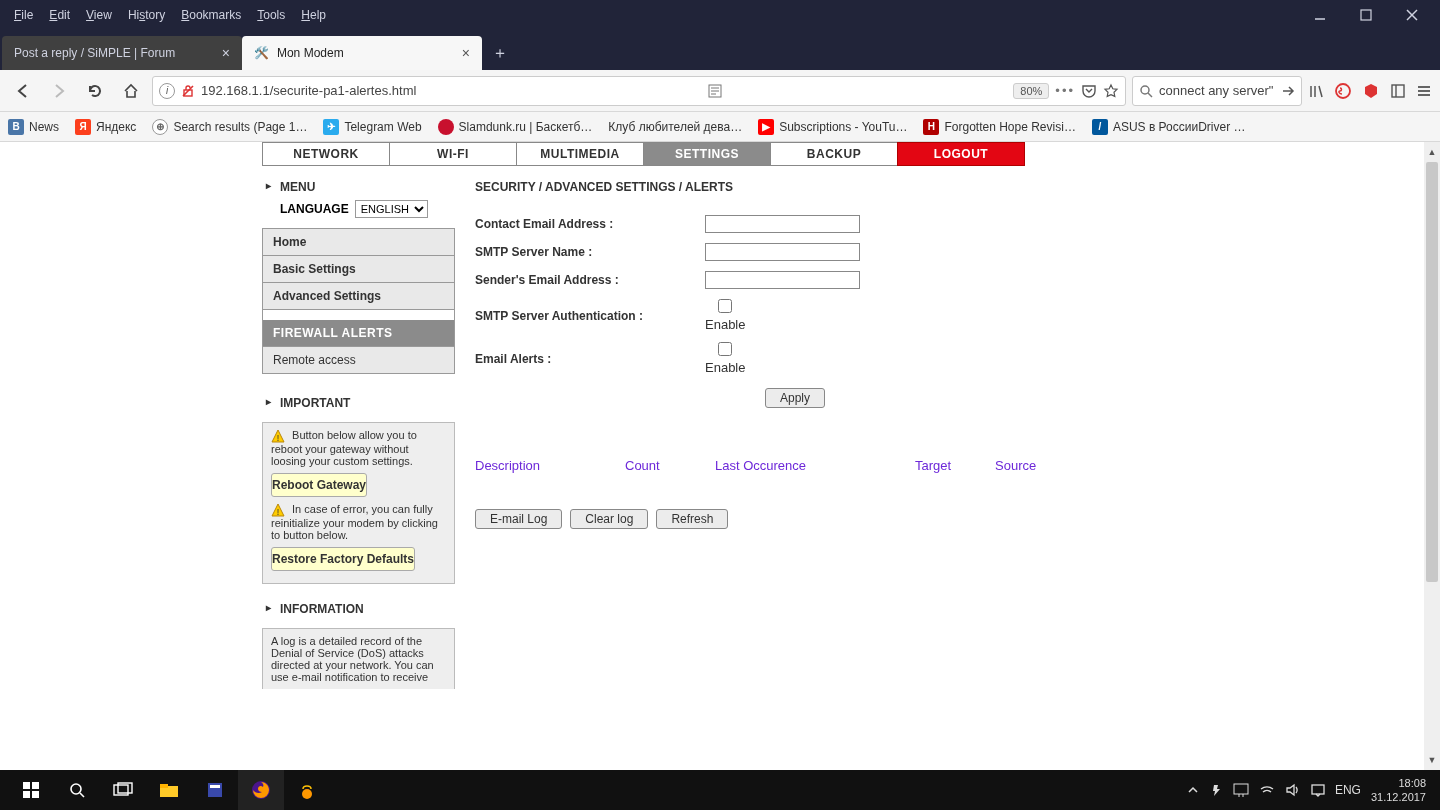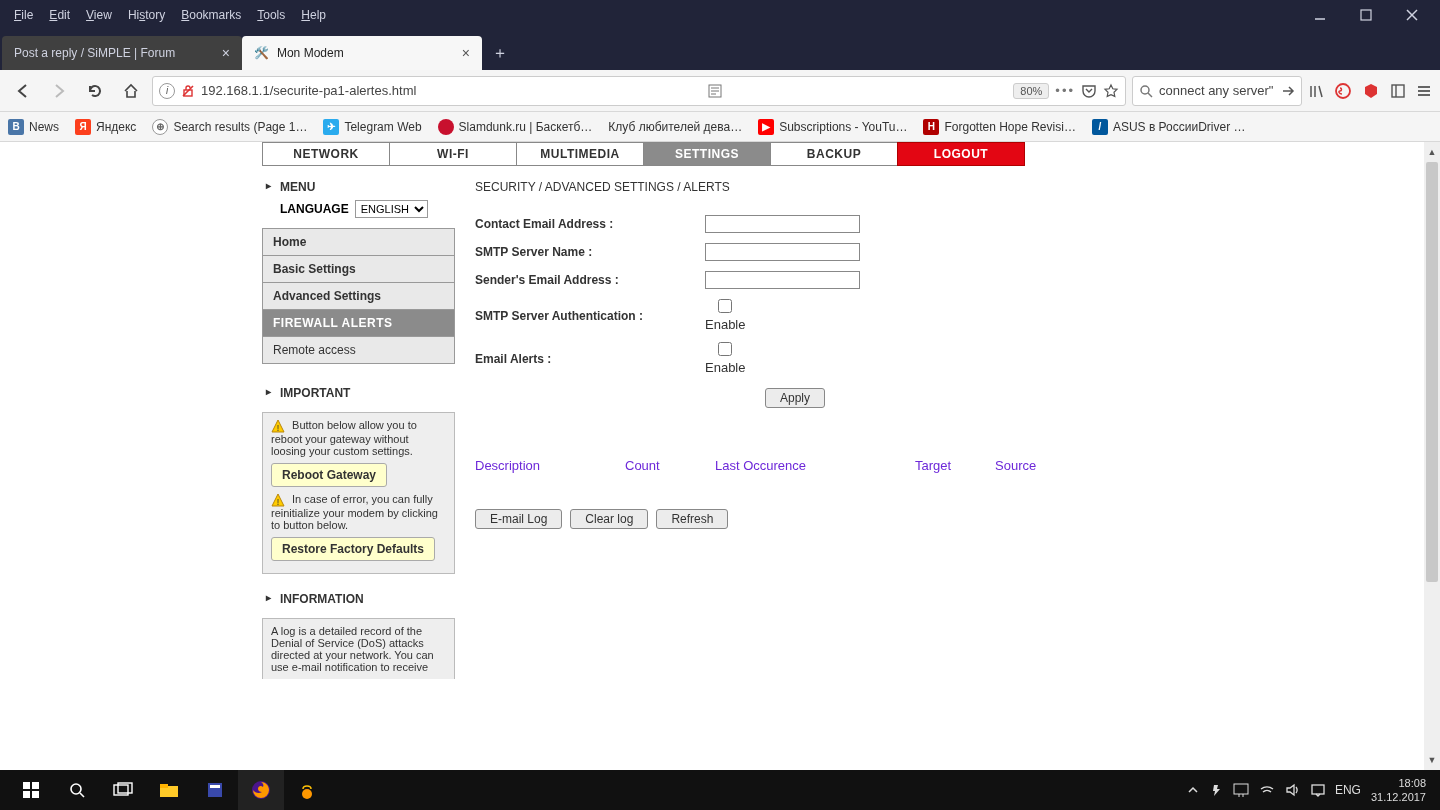--- a/index.html
+++ b/index.html
@@ -71,28 +71,28 @@
 
 .side h4{ font-size:12px; color:#333; padding:4px 0 4px 18px; position:relative; font-weight:bold;}
 .side h4::before{ content:"▸"; position:absolute; left:4px; top:4px; color:#333; font-size:10px;}
 .lang-row{ padding:2px 0 10px 18px; font-size:12px; font-weight:bold; display:flex; gap:6px; align-items:center;}
 .lang-row select{ font-size:11px; border:1px solid #999; background:#fff; padding:1px;}
 
 .sidemenu{ border:1px solid #999; }
 .sidemenu .mi{ padding:6px 10px; font-size:12px; border-bottom:1px solid #999; background:#e9e9e9; color:#333;}
 .sidemenu .mi:last-child{border-bottom:none;}
 .sidemenu .mi.head{ font-weight:bold; }
-.sidemenu .mi.active{ background:#8b8b8b; color:#fff; font-weight:bold; letter-spacing:0.5px;}
+.sidemenu .mi.active{ background:#8b8b8b; color:#fff; font-weight:bold; letter-spacing:0.5px;margin-top:10px;}
 
 .important-box{ border:1px solid #bbb; background:#eee; padding:6px 8px; margin-top:8px; font-size:11px; color:#333;}
 .warn{ display:inline-block; width:14px; height:14px; margin-right:4px; vertical-align:middle;}
 .warn svg{display:block;}
-.ybtn{ display:inline-block; background:#ffffcc; border:1px solid #aaa; border-radius:3px; padding:4px 10px; font-size:12px; font-weight:bold; color:#333; margin:6px 0;}
-
-.crumb{ font-size:12px; font-weight:normal; color:#333; padding:4px 0 16px 0;}
+.ybtn{ display:inline-block; background:#ffffcc; border:1px solid #aaa; border-radius:3px; padding:4px 0; font-size:12px; font-weight:bold; color:#333; margin:6px 0;}
+
+.crumb{ font-size:12px; font-weight:bold; color:#333; padding:4px 0 16px 0;}
 .form-row{ display:flex; align-items:center; padding:5px 0; font-size:12px;}
 .form-row label{ width:230px; font-weight:bold; color:#333;}
 .form-row input[type=text]{ width:155px; height:18px; border:1px solid #888; font-size:12px;}
 .form-row .chk{ display:flex; align-items:center; gap:4px; color:#333; font-size:13px;flex-direction:column;}
 .form-row .chk input{width:14px;height:14px;}
 .apply-row{ padding:8px 0 0 290px;}
 .gbtn{ background:#ececec; border:1px solid #888; border-radius:3px; padding:2px 14px; font-size:12px; color:#333;}
 
 .log-table{ margin-top:50px; width:590px;}
 .log-head{ display:flex; font-size:13px; color:#6d28d9;}

